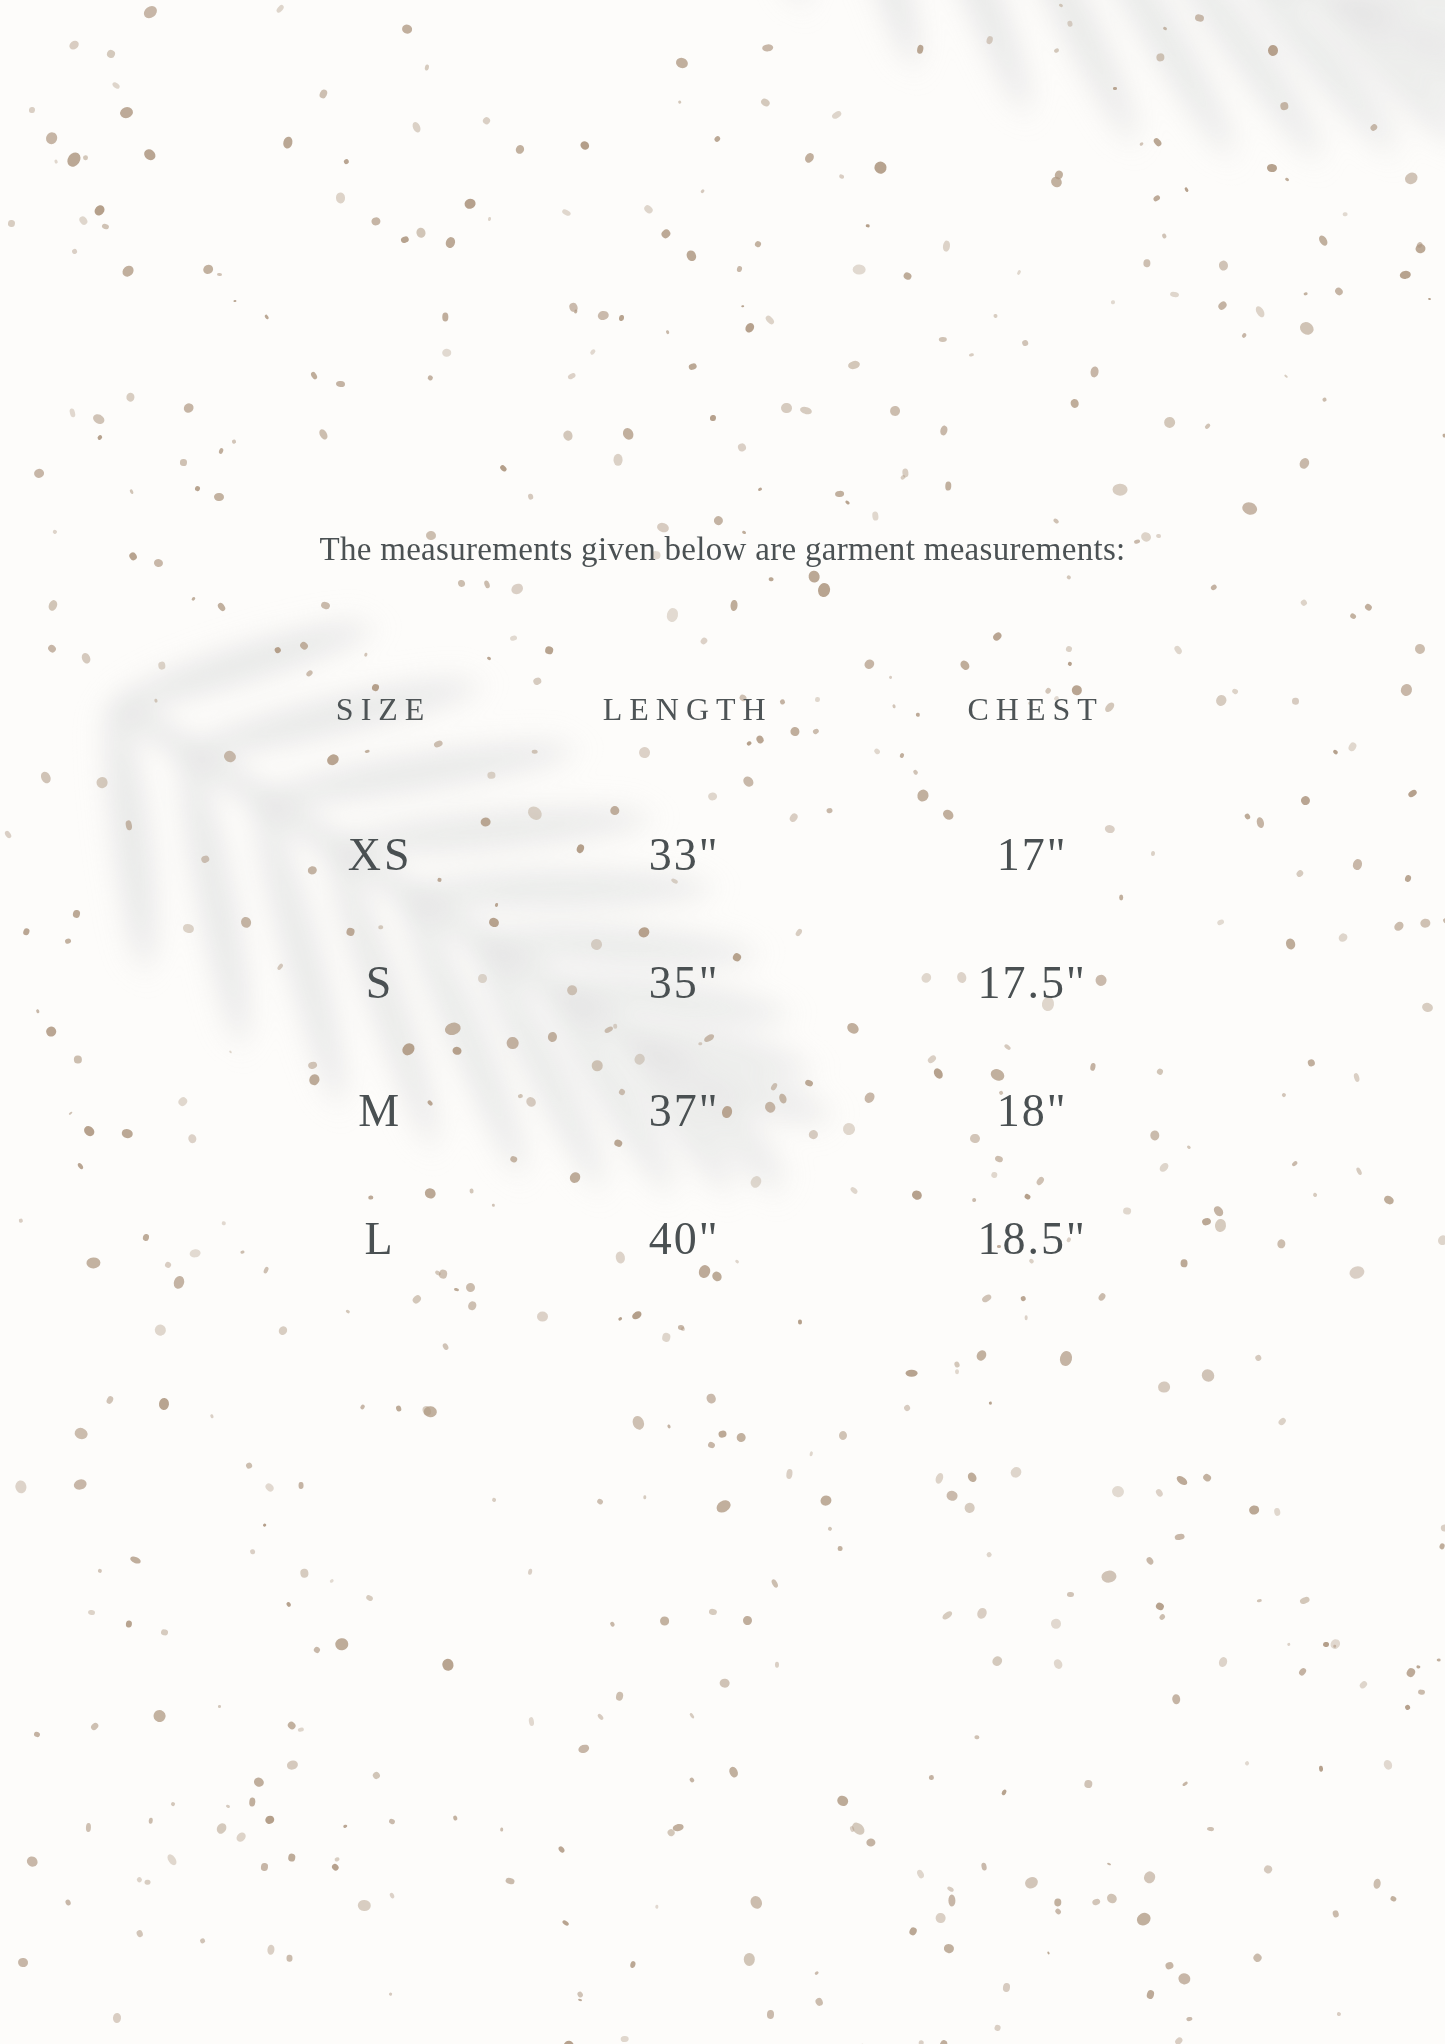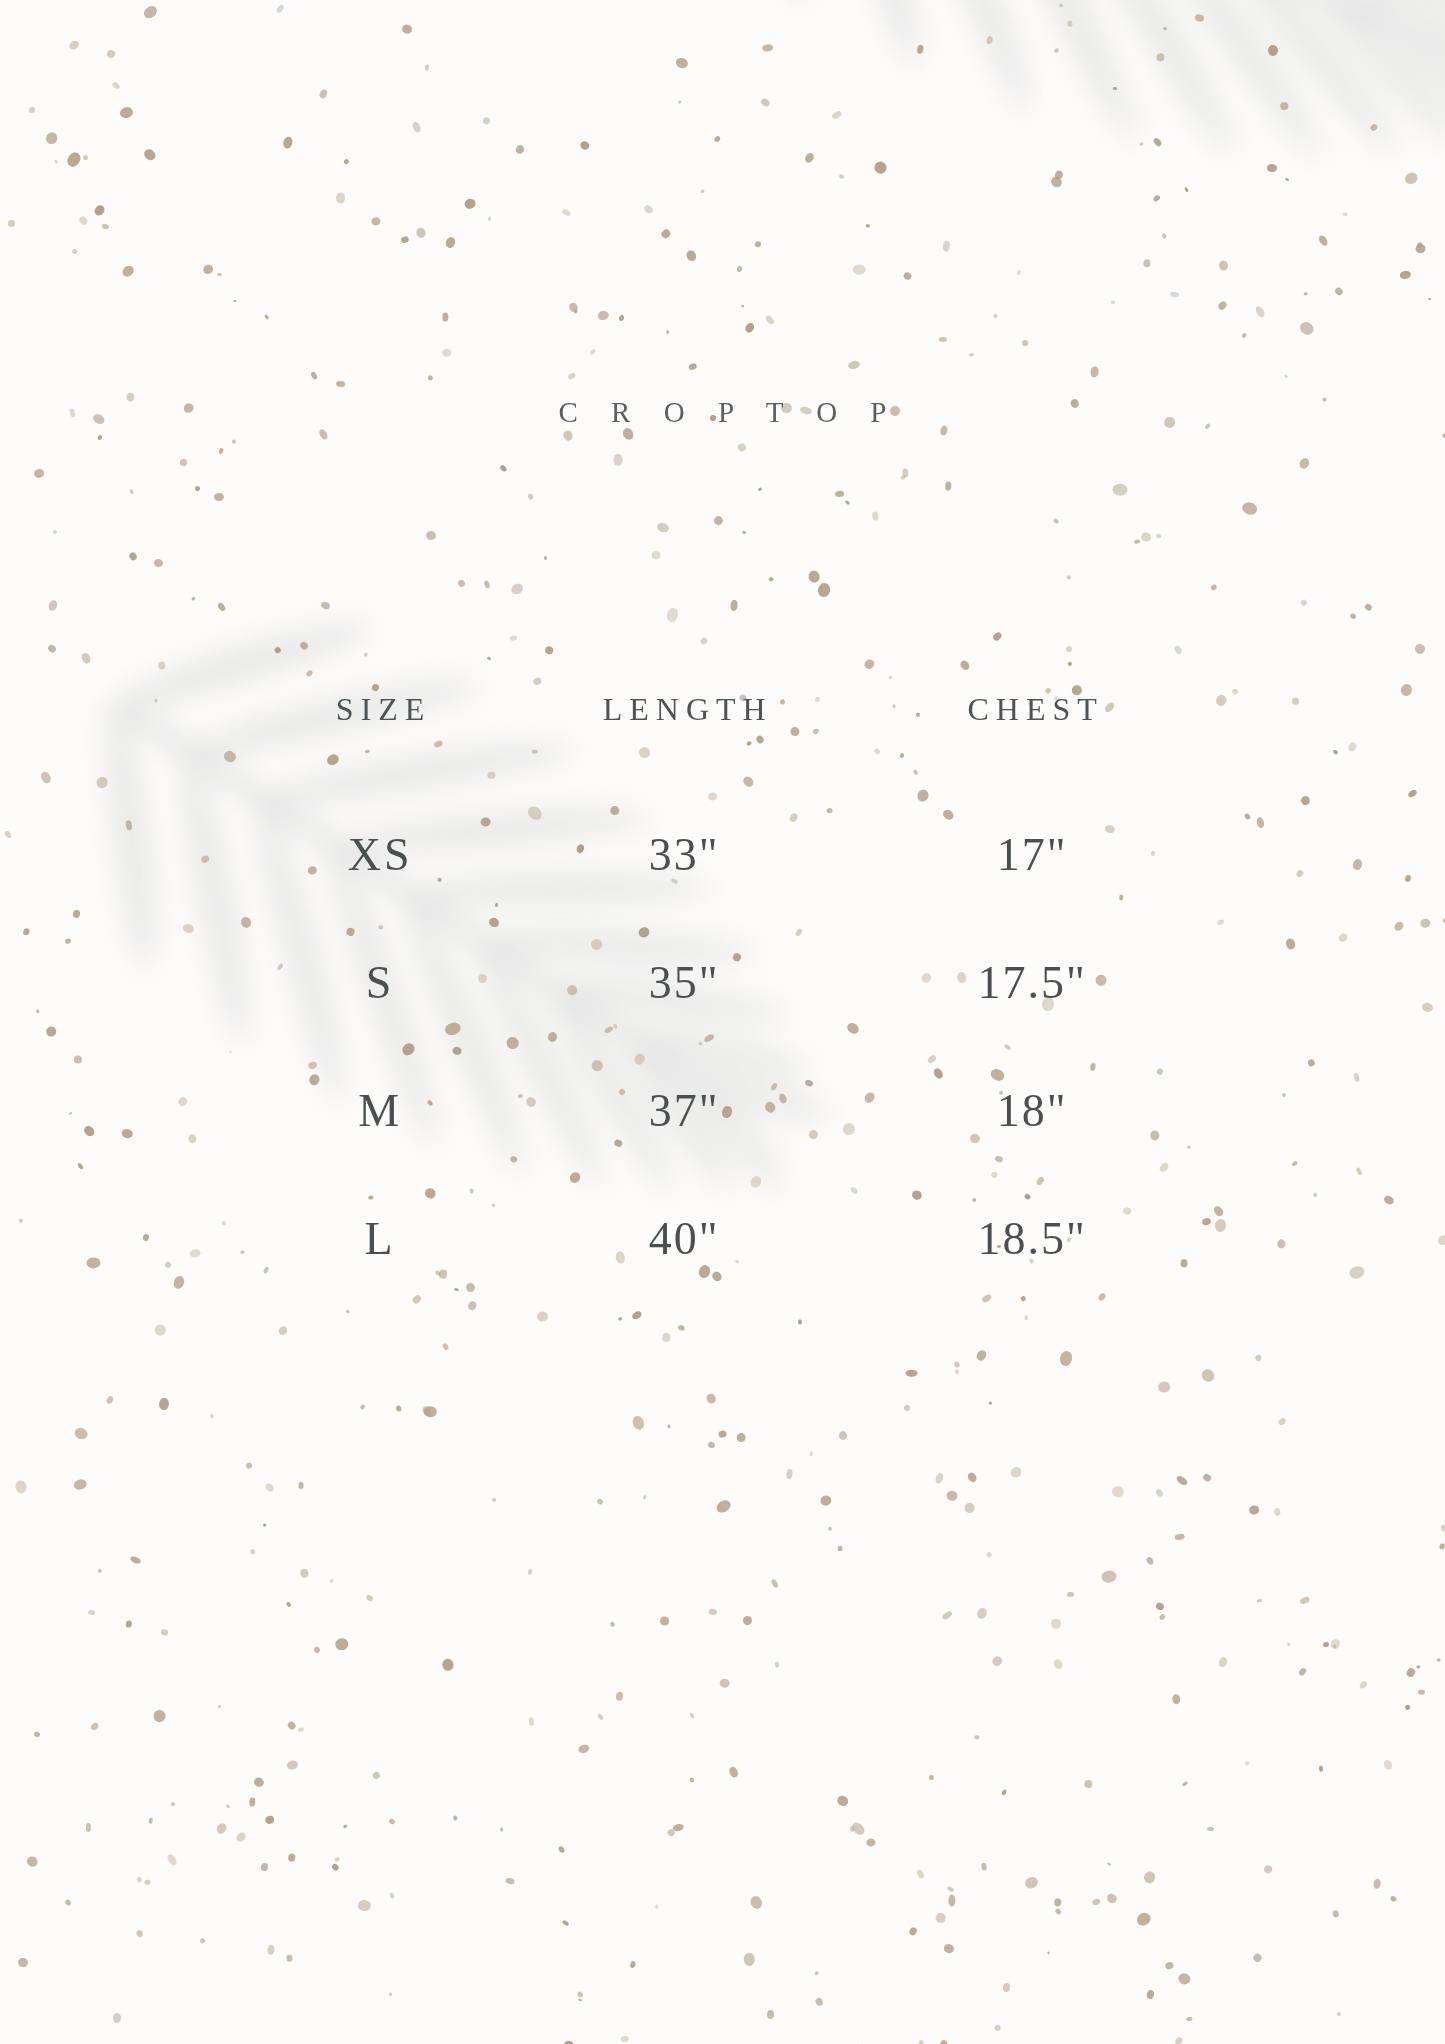--- a/index.html
+++ b/index.html
@@ -784,21 +784,21 @@
       <div class="speck" style="width: 4.5px; height: 6px; left: 1350.7px; top: 613.2px; background: rgb(176, 154, 132); opacity: 0.76; transform: rotate(124deg);"></div>
       <div class="speck" style="width: 5.1px; height: 5.1px; left: 71.5px; top: 248.7px; background: rgb(176, 154, 132); opacity: 0.45; transform: rotate(61deg);"></div>
       <div class="speck" style="width: 6.5px; height: 7.9px; left: 533.8px; top: 676.8px; background: rgb(176, 154, 132); opacity: 0.5; transform: rotate(66deg);"></div>
       <div class="speck" style="width: 8.6px; height: 11.1px; left: 943.9px; top: 808.9px; background: rgb(176, 154, 132); opacity: 0.79; transform: rotate(126deg);"></div>
       <div class="speck" style="width: 10.6px; height: 8.3px; left: 189.7px; top: 1249.4px; background: rgb(176, 154, 132); opacity: 0.35; transform: rotate(171deg);"></div>
     </div>
 </div>
 
 <div id="content">
 
-  <div class="subtitle">C R O P   T O P</div>
+  <div class="intro">The measurements given below are garment measurements:</div>
 
   <table class="size-table">
     <thead>
       <tr>
         <th>SIZE</th>
         <th>LENGTH</th>
         <th>CHEST</th>
       </tr>
     </thead>
     <tbody>

